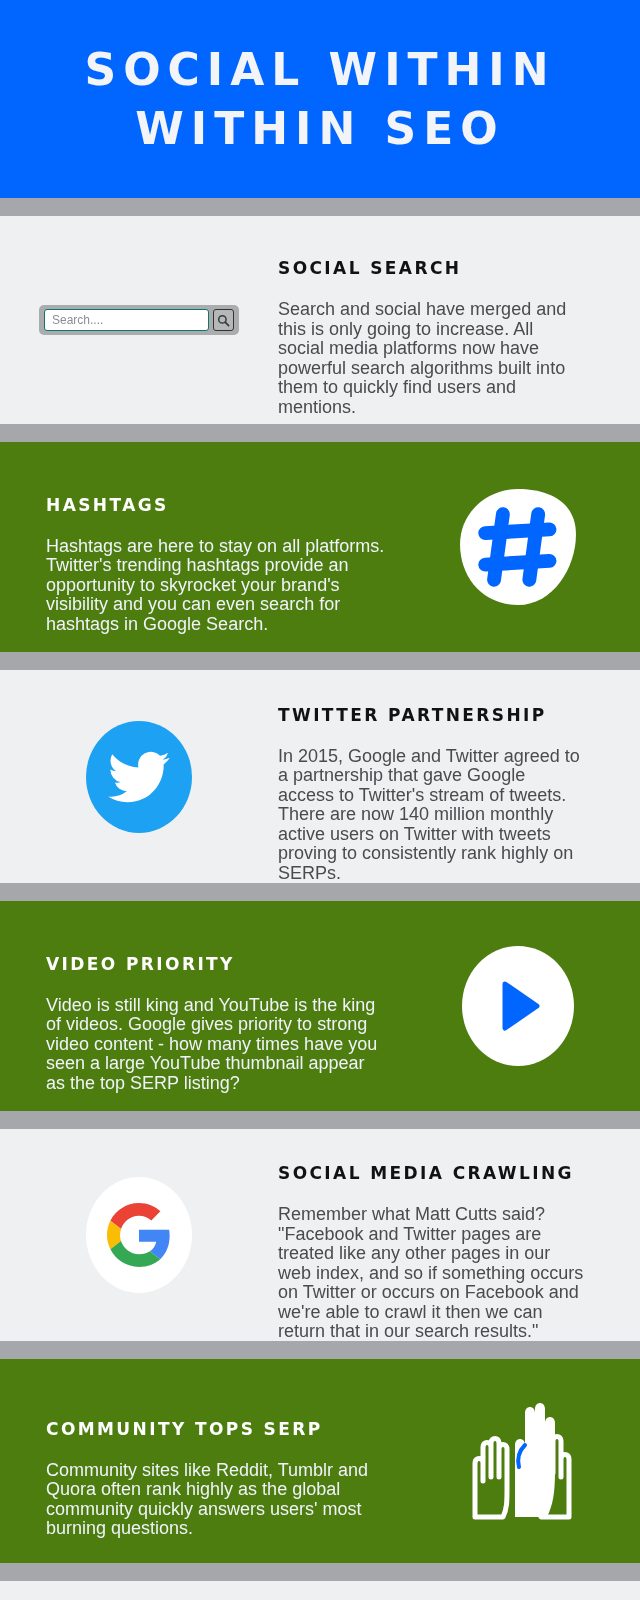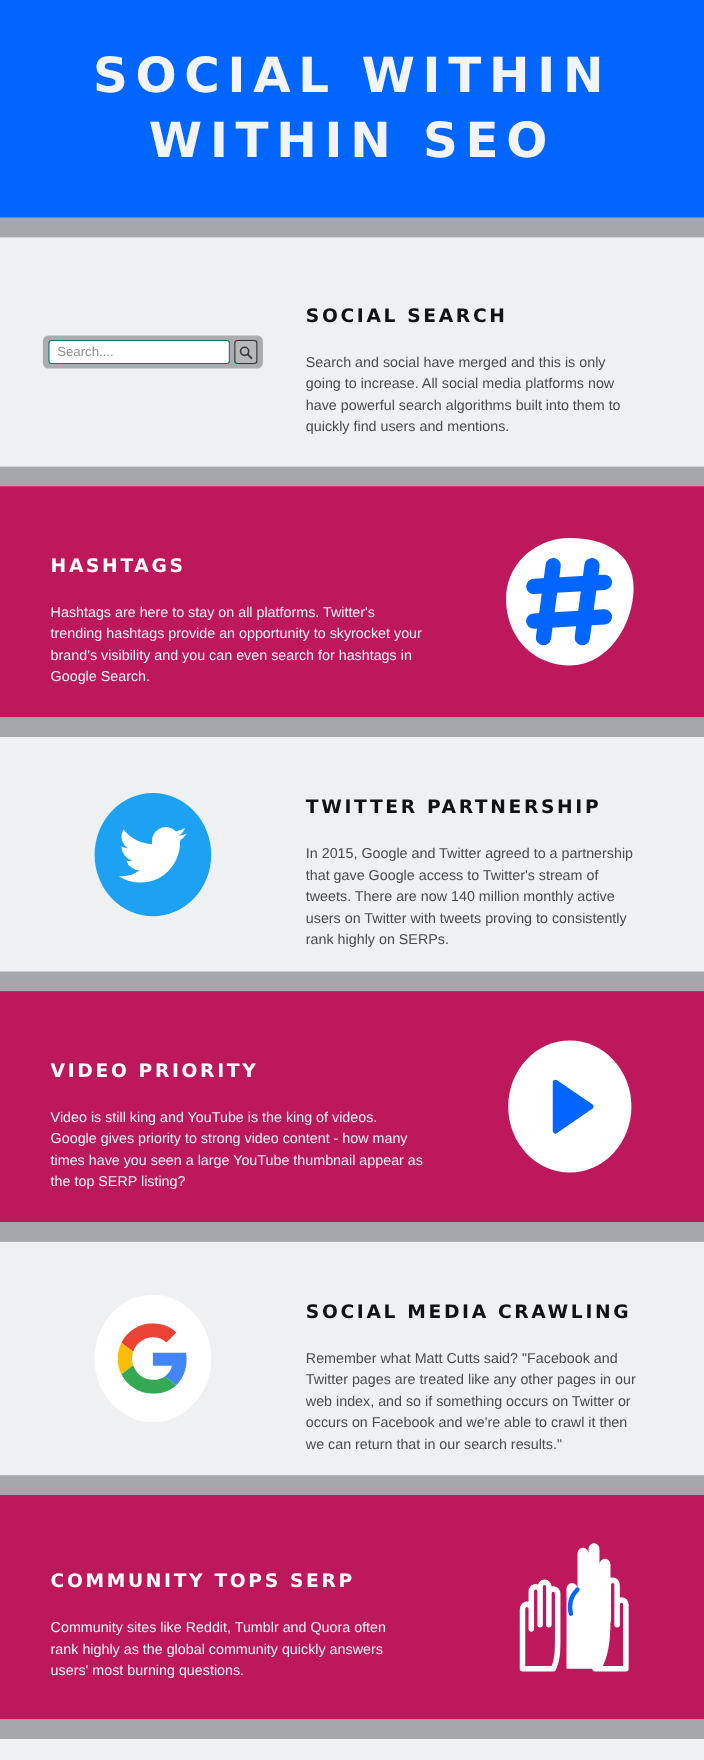--- a/index.html
+++ b/index.html
@@ -32,39 +32,39 @@
   
   .divider { width:640px; height:18px; background:#A6A7AA; }
 
   
   .section {
     width:640px;
     display:flex; align-items:center;
     position:relative;
   }
   .section.light { background:#EFF0F2; }
-  .section.blue  { background:#be185d; }
+  .section.blue  { background:#4d7c0f; }
 
   .col-text  { position:relative;margin-top:35px; }
   .col-icon  { display:flex; align-items:center; justify-content:center; }
 
   .heading {
     font-family:"DejaVu Sans", sans-serif;
     font-weight:bold;
     font-size:17px;
     letter-spacing:2.4px;
     margin-bottom:22px;
     white-space:nowrap;
   }
   .heading.dark  { color:#111213; }
   .heading.white { color:#FFFFFF; }
 
   .body {
     font-family:"Liberation Sans", sans-serif;
-    font-size:13px;
+    font-size:18px;
     line-height:19.5px;
   }
   .body.dark  { color:#4A4B4D; }
   .body.white { color:#F0F3FA; }
 
   
   .search-wrap {
     width:200px; height:30px;
     background:#ABACAE;
     border-radius:5px;

